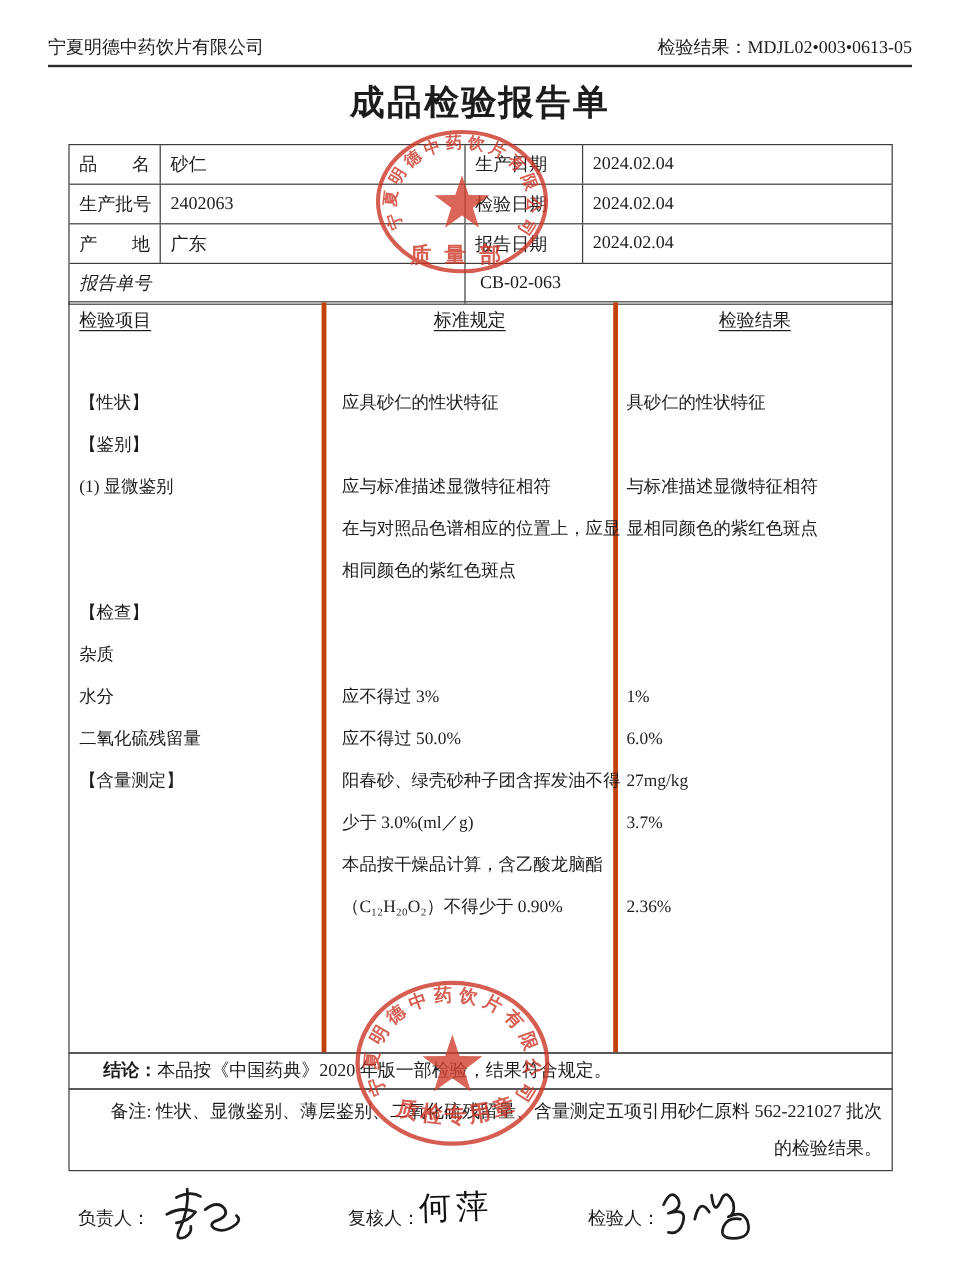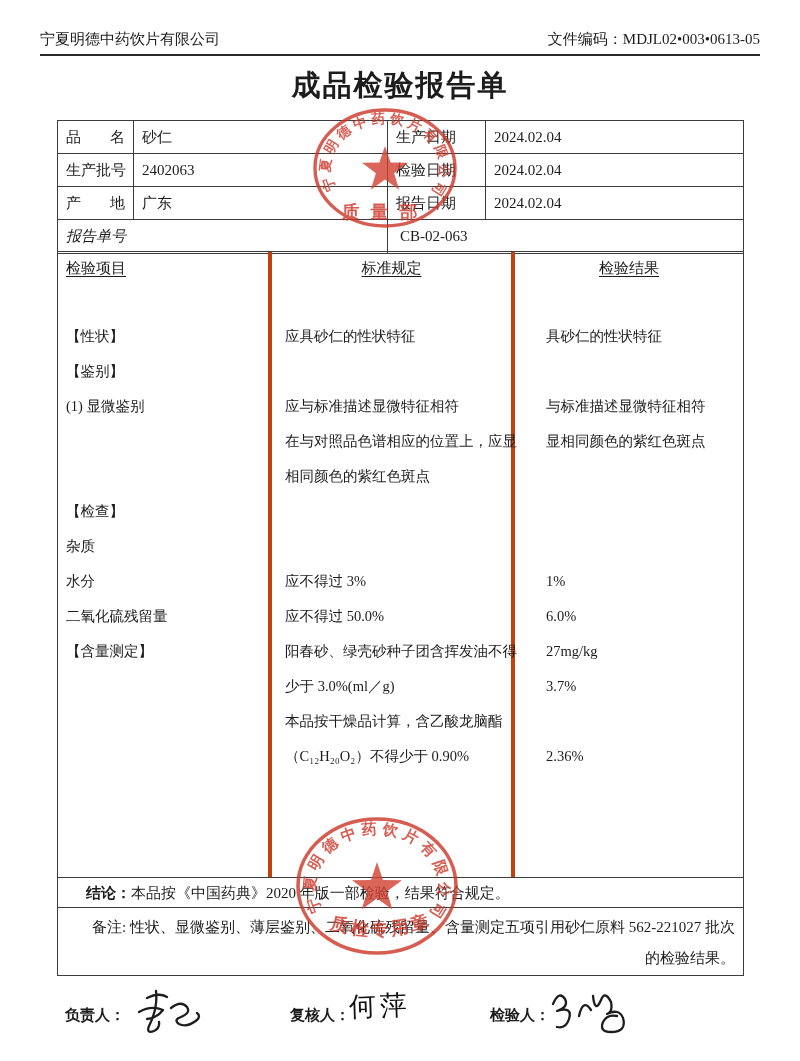--- a/index.html
+++ b/index.html
@@ -39,48 +39,48 @@
   .mcol1{width:214px;}
   .mcol2{width:243px;}
   .mcol3{width:230px;flex:1;}
   .mhead{height:32px;line-height:32px;font-size:15px;}
   .mhead.center{text-align:center;}
   .mhead.left{padding-left:8px;}
   .mhead u{text-decoration:underline;text-underline-offset:3px;}
   .mline{height:35px;line-height:35px;font-size:14.5px;white-space:nowrap;}
   .mcol1 .mline{padding-left:8px;}
   .mcol2 .mline{padding-left:13px;}
-  .mcol3 .mline{padding-left:7px;margin-left:24px;}
+  .mcol3 .mline{padding-left:7px;}
 
   
   .concl{top:877px;height:31px;line-height:30px;padding-left:28px;box-sizing:border-box;}
   .concl b{font-weight:bold;}
   .remark{top:907px;height:69px;padding:4px 8px 0 8px;line-height:31px;font-size:15px;}
   .remark p{margin:0;text-indent:1.7em;white-space:normal;text-align:right;}
   .remark b{font-weight:normal;}
 
   
   .signs{position:absolute;left:57px;top:986px;width:687px;height:72px;font-size:15px;}
-  .sig-label{position:absolute;top:20px;font-weight:bold;}
+  .sig-label{position:absolute;top:20px;}
   .sig-ink{position:absolute;color:#161616;}
   .sig-text{position:absolute;font-size:27px;transform:rotate(-2deg);letter-spacing:4px;color:#111;}
   svg.ink path{fill:none;stroke:#1d1d1d;stroke-width:2.3;stroke-linecap:round;stroke-linejoin:round;}
 
   
   .stamp{position:absolute;opacity:0.8;pointer-events:none;}
   .stamp text{fill:#cd3526;font-weight:bold;}
 </style>
 </head>
 <body>
 
 <div class="page">
 
   <div class="hdr">
     <span>宁夏明德中药饮片有限公司</span>
-    <span><span>文件编码：</span><span>MDJL02•003•0613-05</span></span>
+    <span><span>检验结果：</span><span>MDJL02•003•0613-05</span></span>
   </div>
   <div class="hdr-rule"></div>
   <div class="doc-title">成品检验报告单</div>
 
   <div class="tbl info">
     <div class="row bline">
       <div class="cell c1 just">
           <span>
             <i style="font-style:normal">品</i>
             <i style="font-style:normal">名</i>

